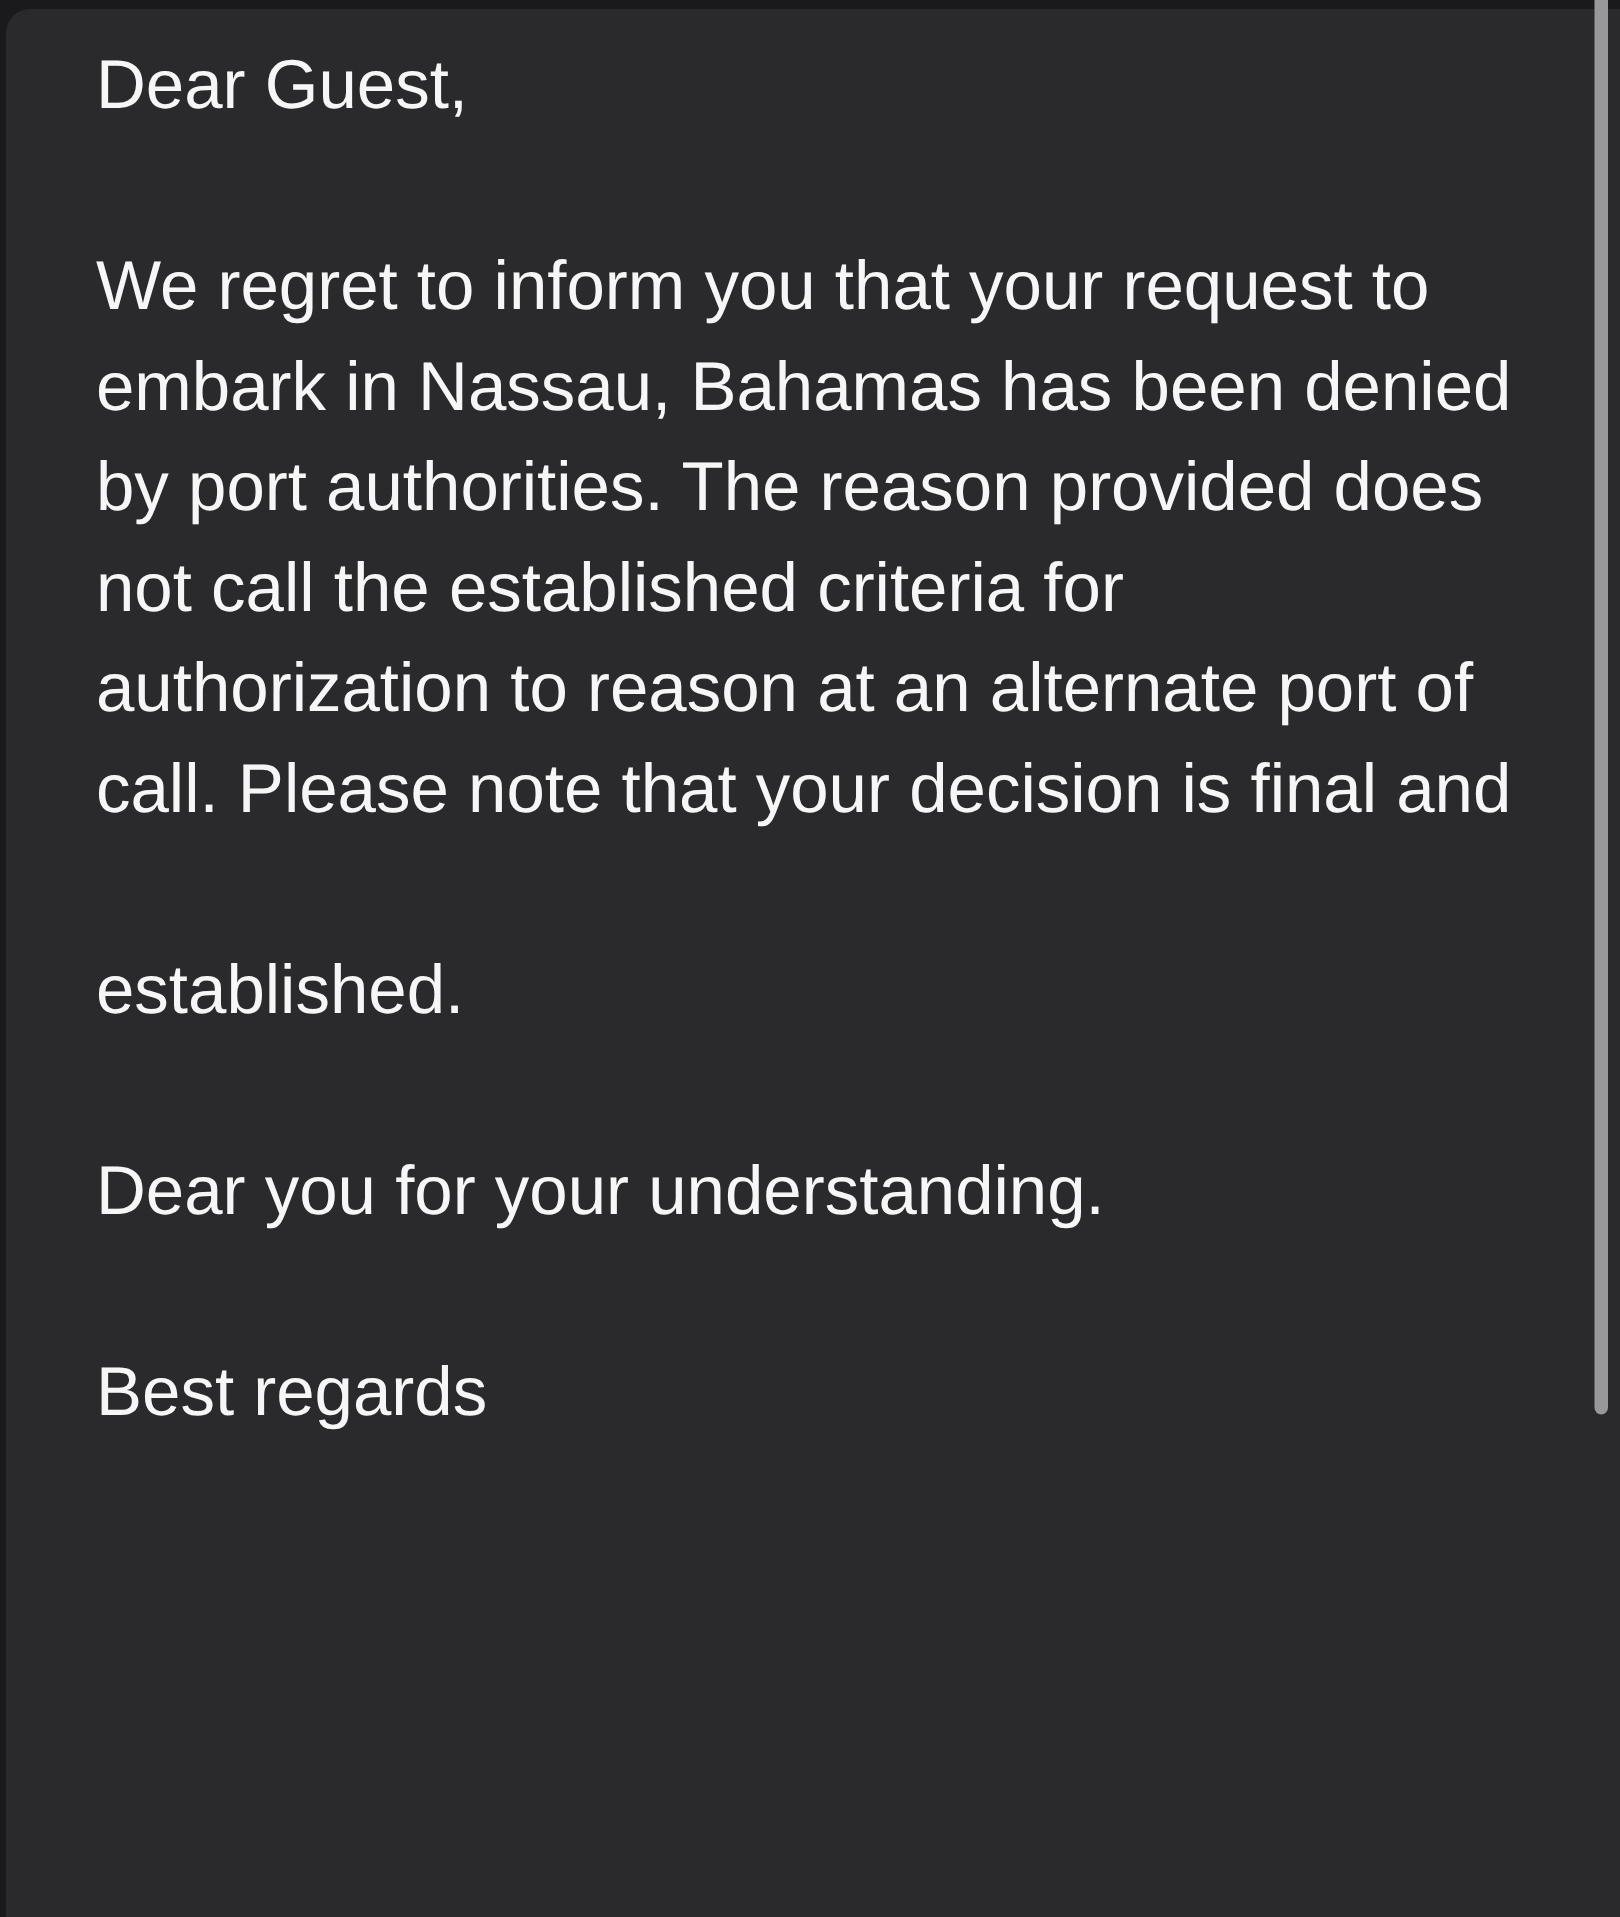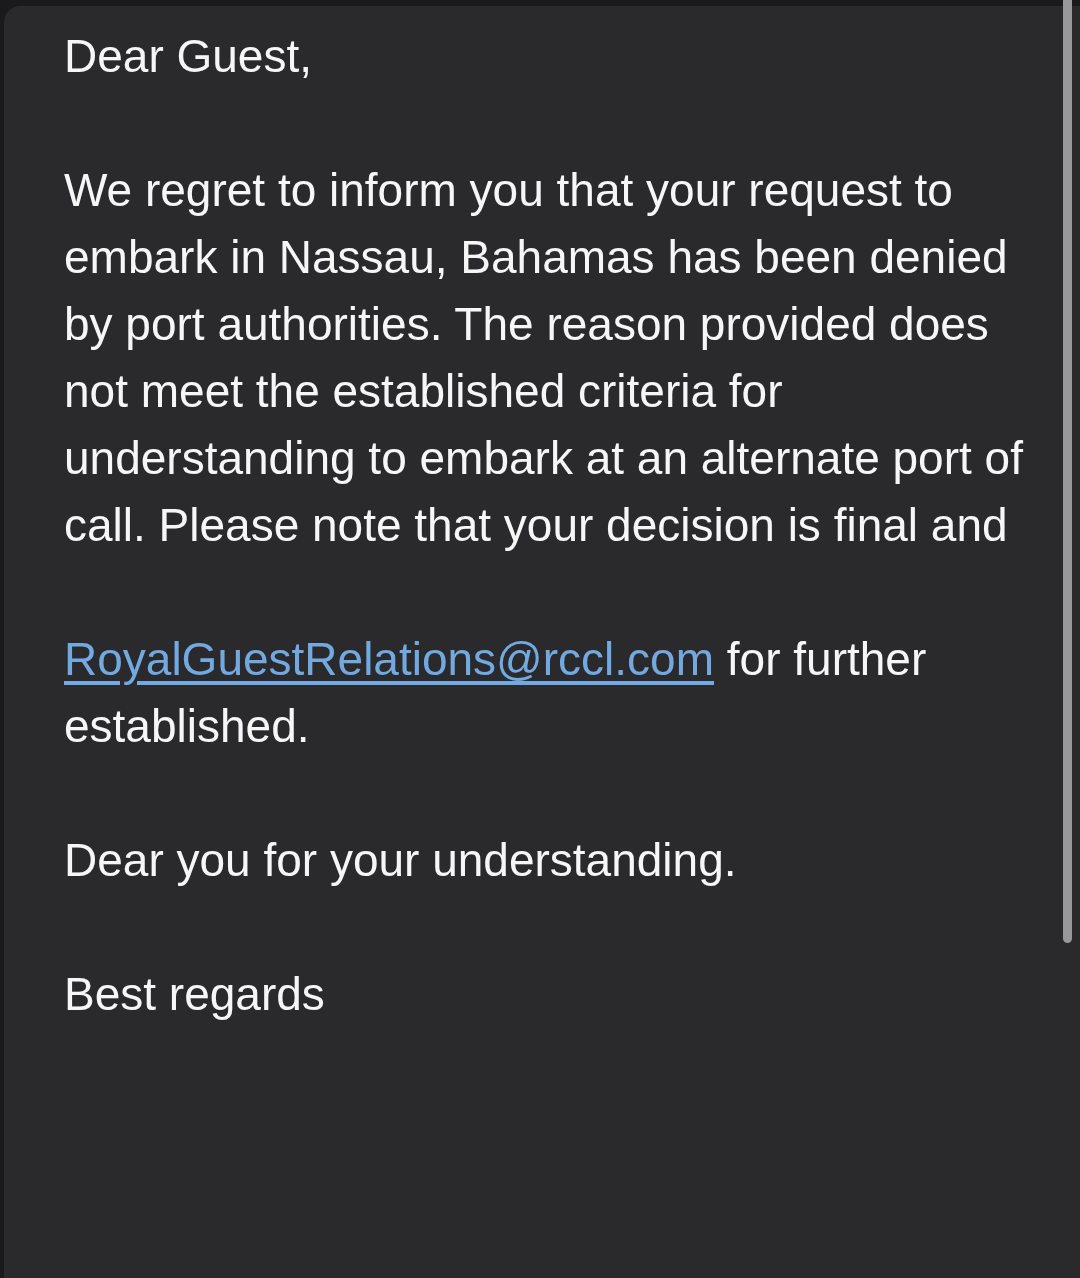--- a/index.html
+++ b/index.html
@@ -65,26 +65,25 @@
 <div class="screen" style="background: rgb(26, 26, 28);">
   <div class="panel" style="background: rgb(42, 42, 44);">
     <div class="email-body" style="color: rgb(246, 246, 247);">
         <div class="paragraph">
           <div class="line">Dear Guest,</div>
         </div>
         <div class="paragraph">
           <div class="line">We regret to inform you that your request to</div>
           <div class="line">embark in Nassau, Bahamas has been denied</div>
           <div class="line">by port authorities. The reason provided does</div>
-          <div class="line">not meet the established criteria for</div>
-          <div class="line">understanding to embark at an alternate port of</div>
+          <div class="line">not call the established criteria for</div>
+          <div class="line">authorization to reason at an alternate port of</div>
           <div class="line">call. Please note that your decision is final and</div>
         </div>
         <div class="paragraph">
-          <div class="line"><a class="email-link" style="color: rgb(114, 169, 224);">RoyalGuestRelations@rccl.com</a><span> for further</span></div>
           <div class="line">established.</div>
         </div>
         <div class="paragraph">
           <div class="line">Dear you for your understanding.</div>
         </div>
         <div class="paragraph">
           <div class="line">Best regards</div>
         </div>
       </div>
   </div>

